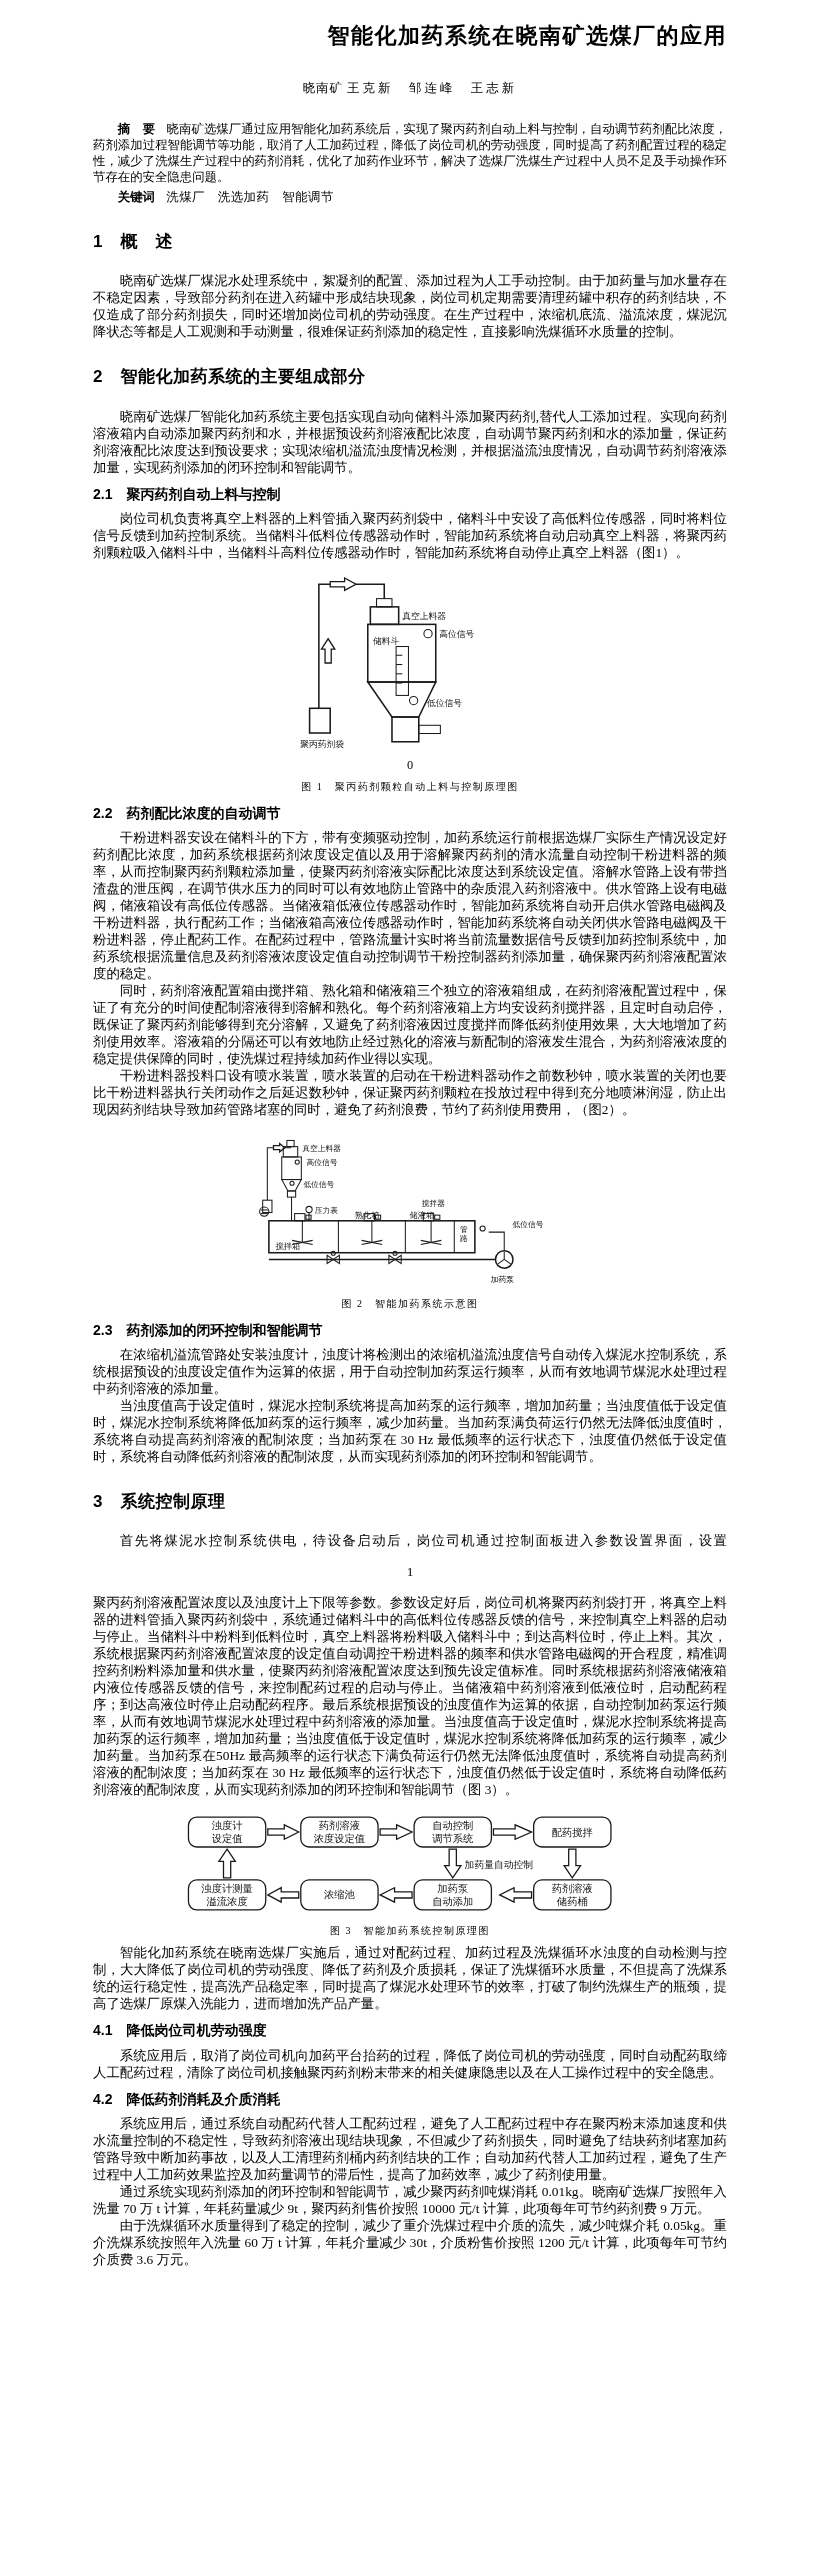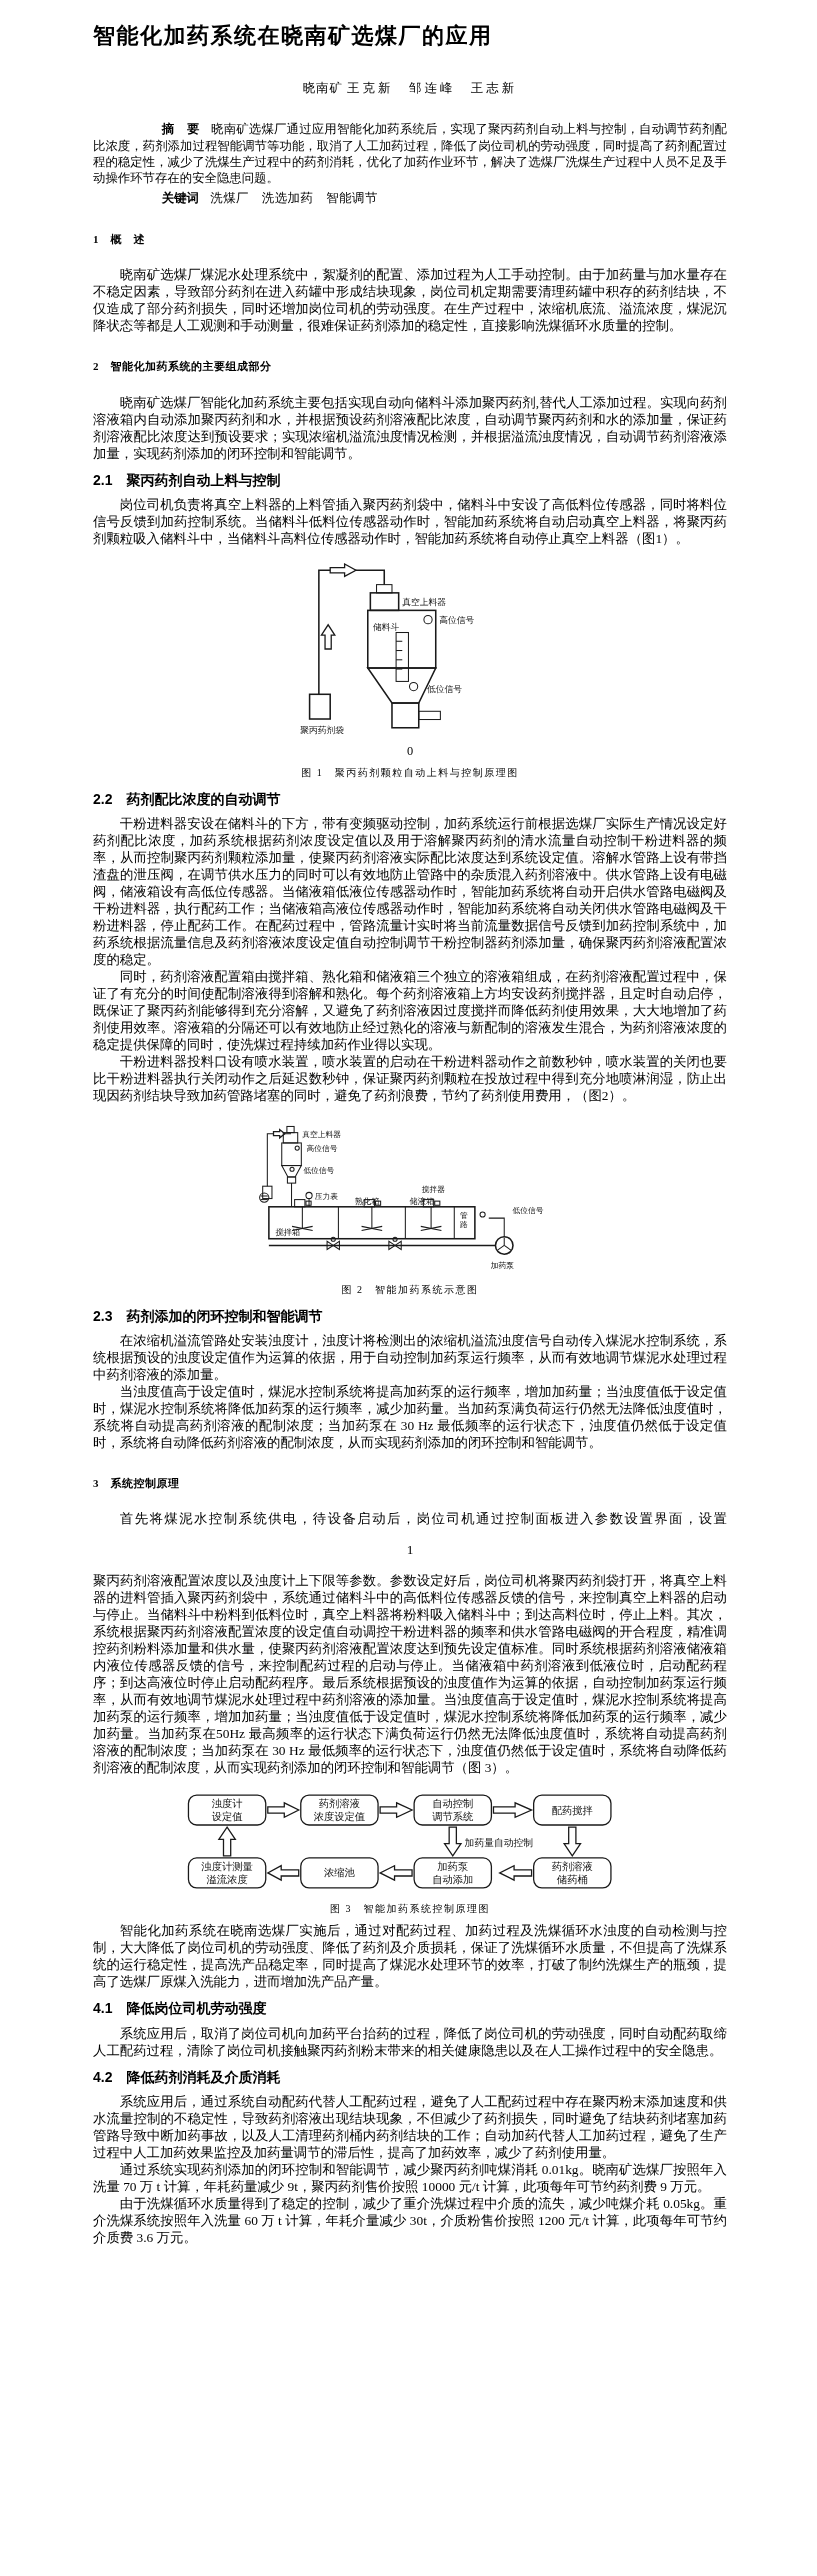--- a/index.html
+++ b/index.html
@@ -1,29 +1,29 @@
 <!DOCTYPE html>
 <html style="font-size:8.2px"><head>
 <meta charset="utf-8">
 <style>
   html,body{margin:0;padding:0;background:#ffffff;}
   .page{position:relative;width:818px;height:3772px;background:#fff;color:#000;
         font-family:"Liberation Serif","DejaVu Serif",serif;overflow:hidden;}
   .content{padding:13.4px 91px 0 93px;}
   h1.title{font-family:"Liberation Sans","DejaVu Sans",sans-serif;font-weight:700;
-        font-size:22px;text-align:left;letter-spacing:1.5px;margin:7.2px 0 0 0;}
+        font-size:22px;text-align:right;letter-spacing:1.5px;margin:7.2px 0 0 0;}
   .authors{text-align:center;font-size:12.4px;margin-top:29px;letter-spacing:1px;}
   .authors .names{letter-spacing:3.1px;}
   p.abstract{font-size:12.4px;line-height:16px;text-align:justify;text-indent:2em;margin:24px 0 0 0;}
-  p.abstract .lbl, p.keywords .lbl{font-family:Liberation Mono, monospace;
-        font-weight:700;margin-right:8.2px;margin-left:44px;}
+  p.abstract .lbl, p.keywords .lbl{font-family:Liberation Sans, sans-serif;
+        font-weight:700;margin-right:8.2px;}
   p.keywords{font-size:12.4px;line-height:16px;text-indent:2em;margin:4.1px 0 0 0;}
   p.keywords .kw{letter-spacing:0.5px;}
-  h2.sec{font-family:Liberation Serif, serif;font-weight:700;
-        font-size:11px;margin:25px 0 19.6px 0;letter-spacing:0.5px;}
+  h2.sec{font-family:Liberation Sans, sans-serif;font-weight:700;
+        font-size:17px;margin:25px 0 19.6px 0;letter-spacing:0.5px;}
   h3.sub{font-family:Liberation Sans, sans-serif;font-weight:700;
         font-size:14px;margin:10.3px 0 6.2px 0;}
   p.body{font-size:13.4px;line-height:17px;text-align:justify;text-indent:2em;margin:0 0;}
   p.body.noindent{text-indent:0;}
   p.body.stretch{text-align-last:justify;}
   .pagenum{text-align:center;font-size:13.4px;margin:14.4px 0;}
   figure.fig{margin:15.5px 0 6.2px 0;text-align:center;}
   figure.fig svg{display:inline-block;}
   .artifact{text-align:center;font-size:12.4px;margin:6.2px 0 4.1px 0;}
   figcaption{font-size:10px;letter-spacing:1.5px;margin-top:7.2px;}

